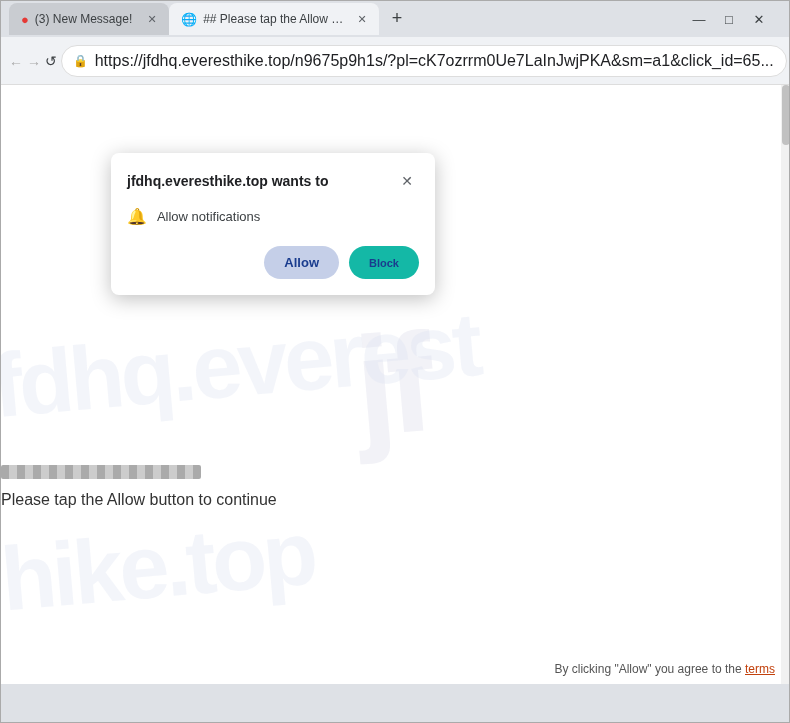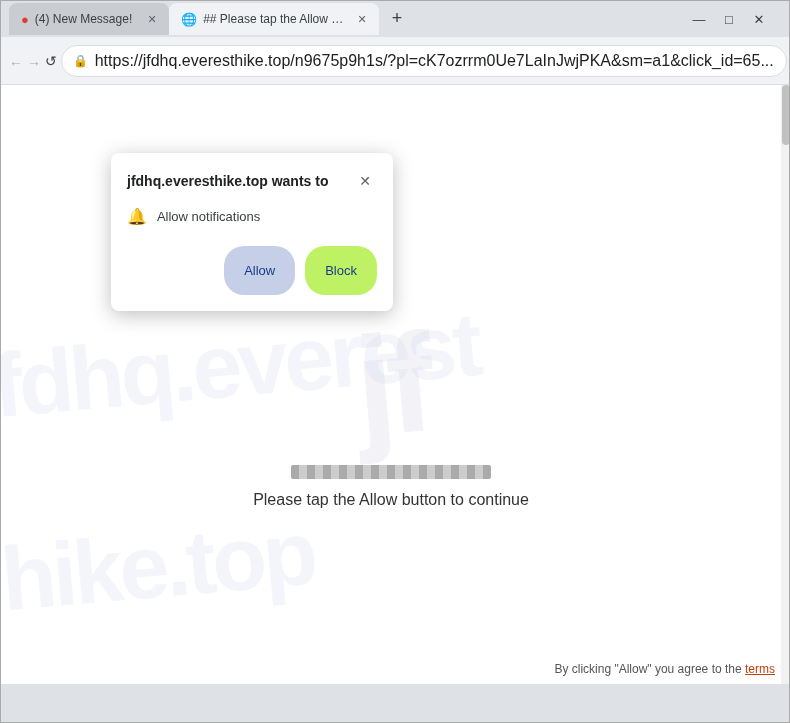--- a/index.html
+++ b/index.html
@@ -164,21 +164,21 @@
       transform: rotate(-5deg);
       line-height: 1;
     }
 
     
     .page-center {
       position: absolute;
       top: 0; left: 0; right: 10px; bottom: 0;
       display: flex;
       flex-direction: column;
-      align-items: center;
+      align-items: flex-start;
       justify-content: center;
       gap: 12px;
     }
     .progress-bar-container {
       width: 200px;
       height: 14px;
       background: repeating-linear-gradient(
         90deg,
         #aaa 0px, #aaa 8px,
         #ccc 8px, #ccc 16px
@@ -199,21 +199,21 @@
       font-size: 12px;
       color: #555;
     }
     .page-footer a { color: #c2410c; text-decoration: underline; cursor: pointer; }
 
     
     .permission-dialog {
       position: absolute;
       top: 68px;
       left: 110px;
-      width: 282px;
+      width: 324px;
       background: #fff;
       border-radius: 8px;
       box-shadow: 0 4px 20px rgba(0,0,0,0.25);
       padding: 16px;
       z-index: 100;
     }
     .dialog-header {
       display: flex;
       align-items: center;
       justify-content: space-between;
@@ -240,37 +240,37 @@
       font-size: 13px;
       color: #3c4043;
     }
     .bell-icon { font-size: 16px; color: #5f6368; }
     .dialog-buttons {
       display: flex;
       justify-content: flex-end;
       gap: 10px;
     }
     .btn-allow {
-      padding: 17px 20px;
+      padding: 9px 20px;
       border-radius: 20px;
       border: none;
       background: #c5cfe8;
       color: #1a3c8e;
       font-size: 13px;
-      font-weight: 400;
+      font-weight: 700;
       cursor: pointer;
     }
     .btn-block {
       padding: 7px 20px;
       border-radius: 20px;
       border: none;
-      background: #bef264;
+      background: #14b8a6;
       color: #1a3c8e;
-      font-size: 13px;
-      font-weight: 400;
+      font-size: 11px;
+      font-weight: 700;
       cursor: pointer;
     }
 
     
     .browser-window {
       width: 790px;
       height: 723px;
       background: #dee1e6;
       border: 1px solid #aaa;
       overflow: hidden;
@@ -282,21 +282,21 @@
 
 <div class="browser-window">
 
   <div class="title-bar">
     <div style="flex:1; display:flex; align-items:center; gap:4px;">
 
       <div class="tabs-bar" style="flex:1; background:transparent; height:32px; padding-top:0; display:flex; align-items:center;">
 
         <div class="tab inactive" style="min-width:160px; max-width:200px;">
           <span style="color:#e53935; font-size:13px;">●</span>
-          <span class="tab-title">(4) New Message!</span>
+          <span class="tab-title">(3) New Message!</span>
           <span class="tab-close">✕</span>
         </div>
 
         <div class="tab active" style="min-width:170px; max-width:210px;">
           <span style="font-size:13px;">🌐</span>
           <span class="tab-title">## Please tap the Allow button</span>
           <span class="tab-close">✕</span>
         </div>
         <div class="new-tab-btn">+</div>
       </div>

